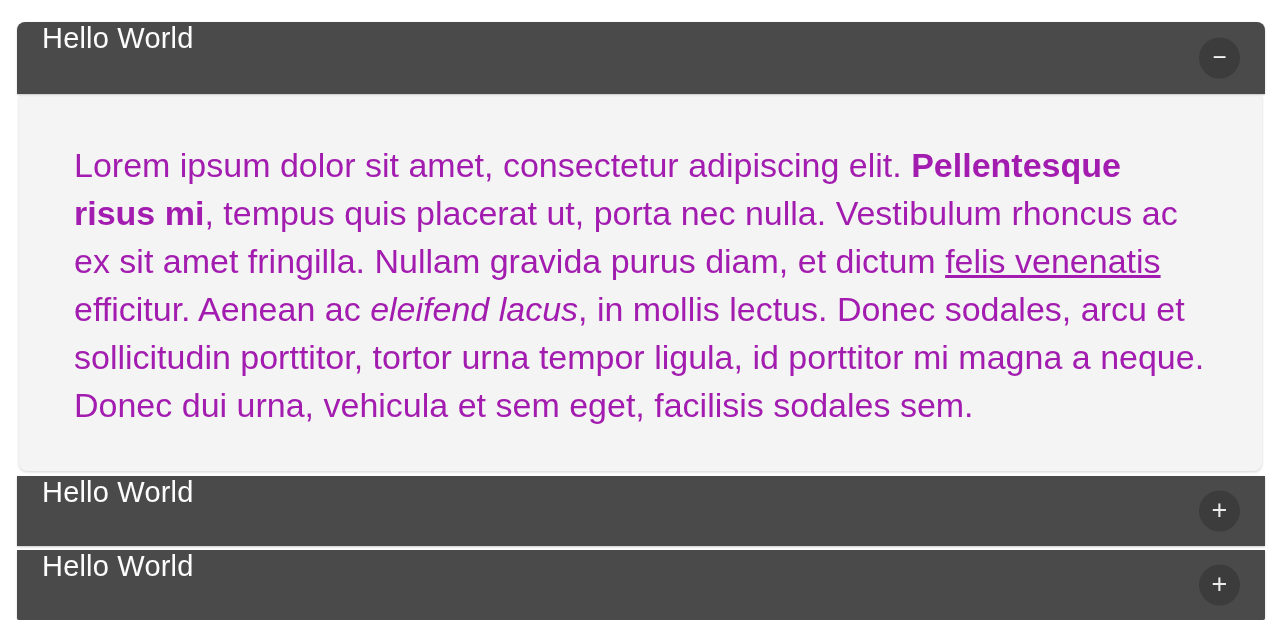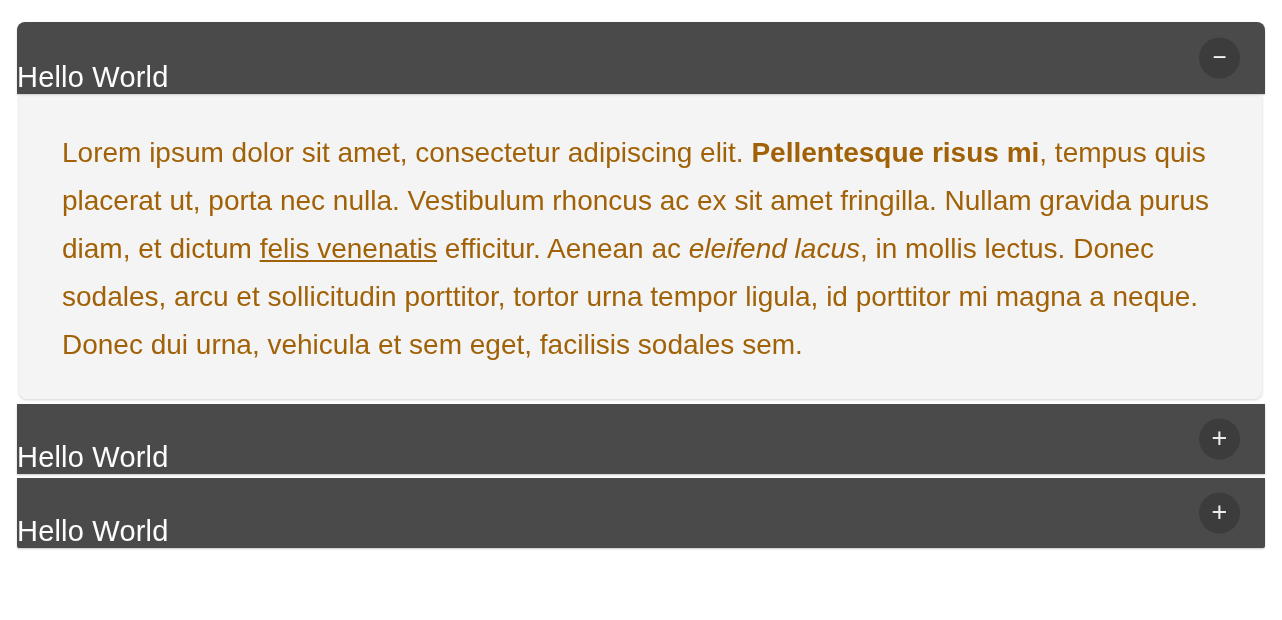--- a/index.html
+++ b/index.html
@@ -17,22 +17,23 @@
   }
   .accordion {
     width: 1248px;
   }
   .acc-header {
     position: relative;
     height: 70px;
     background: #4a4a4a;
     color: #ffffff;
     display: flex;
-    align-items: flex-end;
+    align-items: flex-start;
     box-sizing: border-box;
+    padding-left: 25px;
     cursor: pointer;
     box-shadow: 0 1px 2px rgba(0,0,0,0.22);
   }
   .acc-header.first {
     height: 72px;
     border-radius: 8px 8px 0 0;
   }
   .acc-header.last {
     border-radius: 0 0 2px 2px;
   }
@@ -72,24 +73,24 @@
   }
   .acc-panel {
     margin: 2px 3px 0 2px;
     background: #f4f4f4;
     border-radius: 0 0 8px 8px;
     box-sizing: border-box;
     padding: 33px 44px 30px 43px;
     box-shadow: 0 1px 3px rgba(0,0,0,0.18);
   }
   .acc-panel p {
-    margin: 0;
-    font-size: 28px;
+    margin: 12px;
+    font-size: 34px;
     line-height: 48px;
-    color: #a16207;
+    color: #a21caf;
     font-weight: 400;
   }
   .seg-bold { font-weight: 700; }
   .seg-underline { text-decoration: underline; }
   .seg-italic { font-style: italic; }
   .acc-item + .acc-item {
     margin-top: 5px;
   }
   .acc-item.collapsed + .acc-item.collapsed {
     margin-top: 4px;

